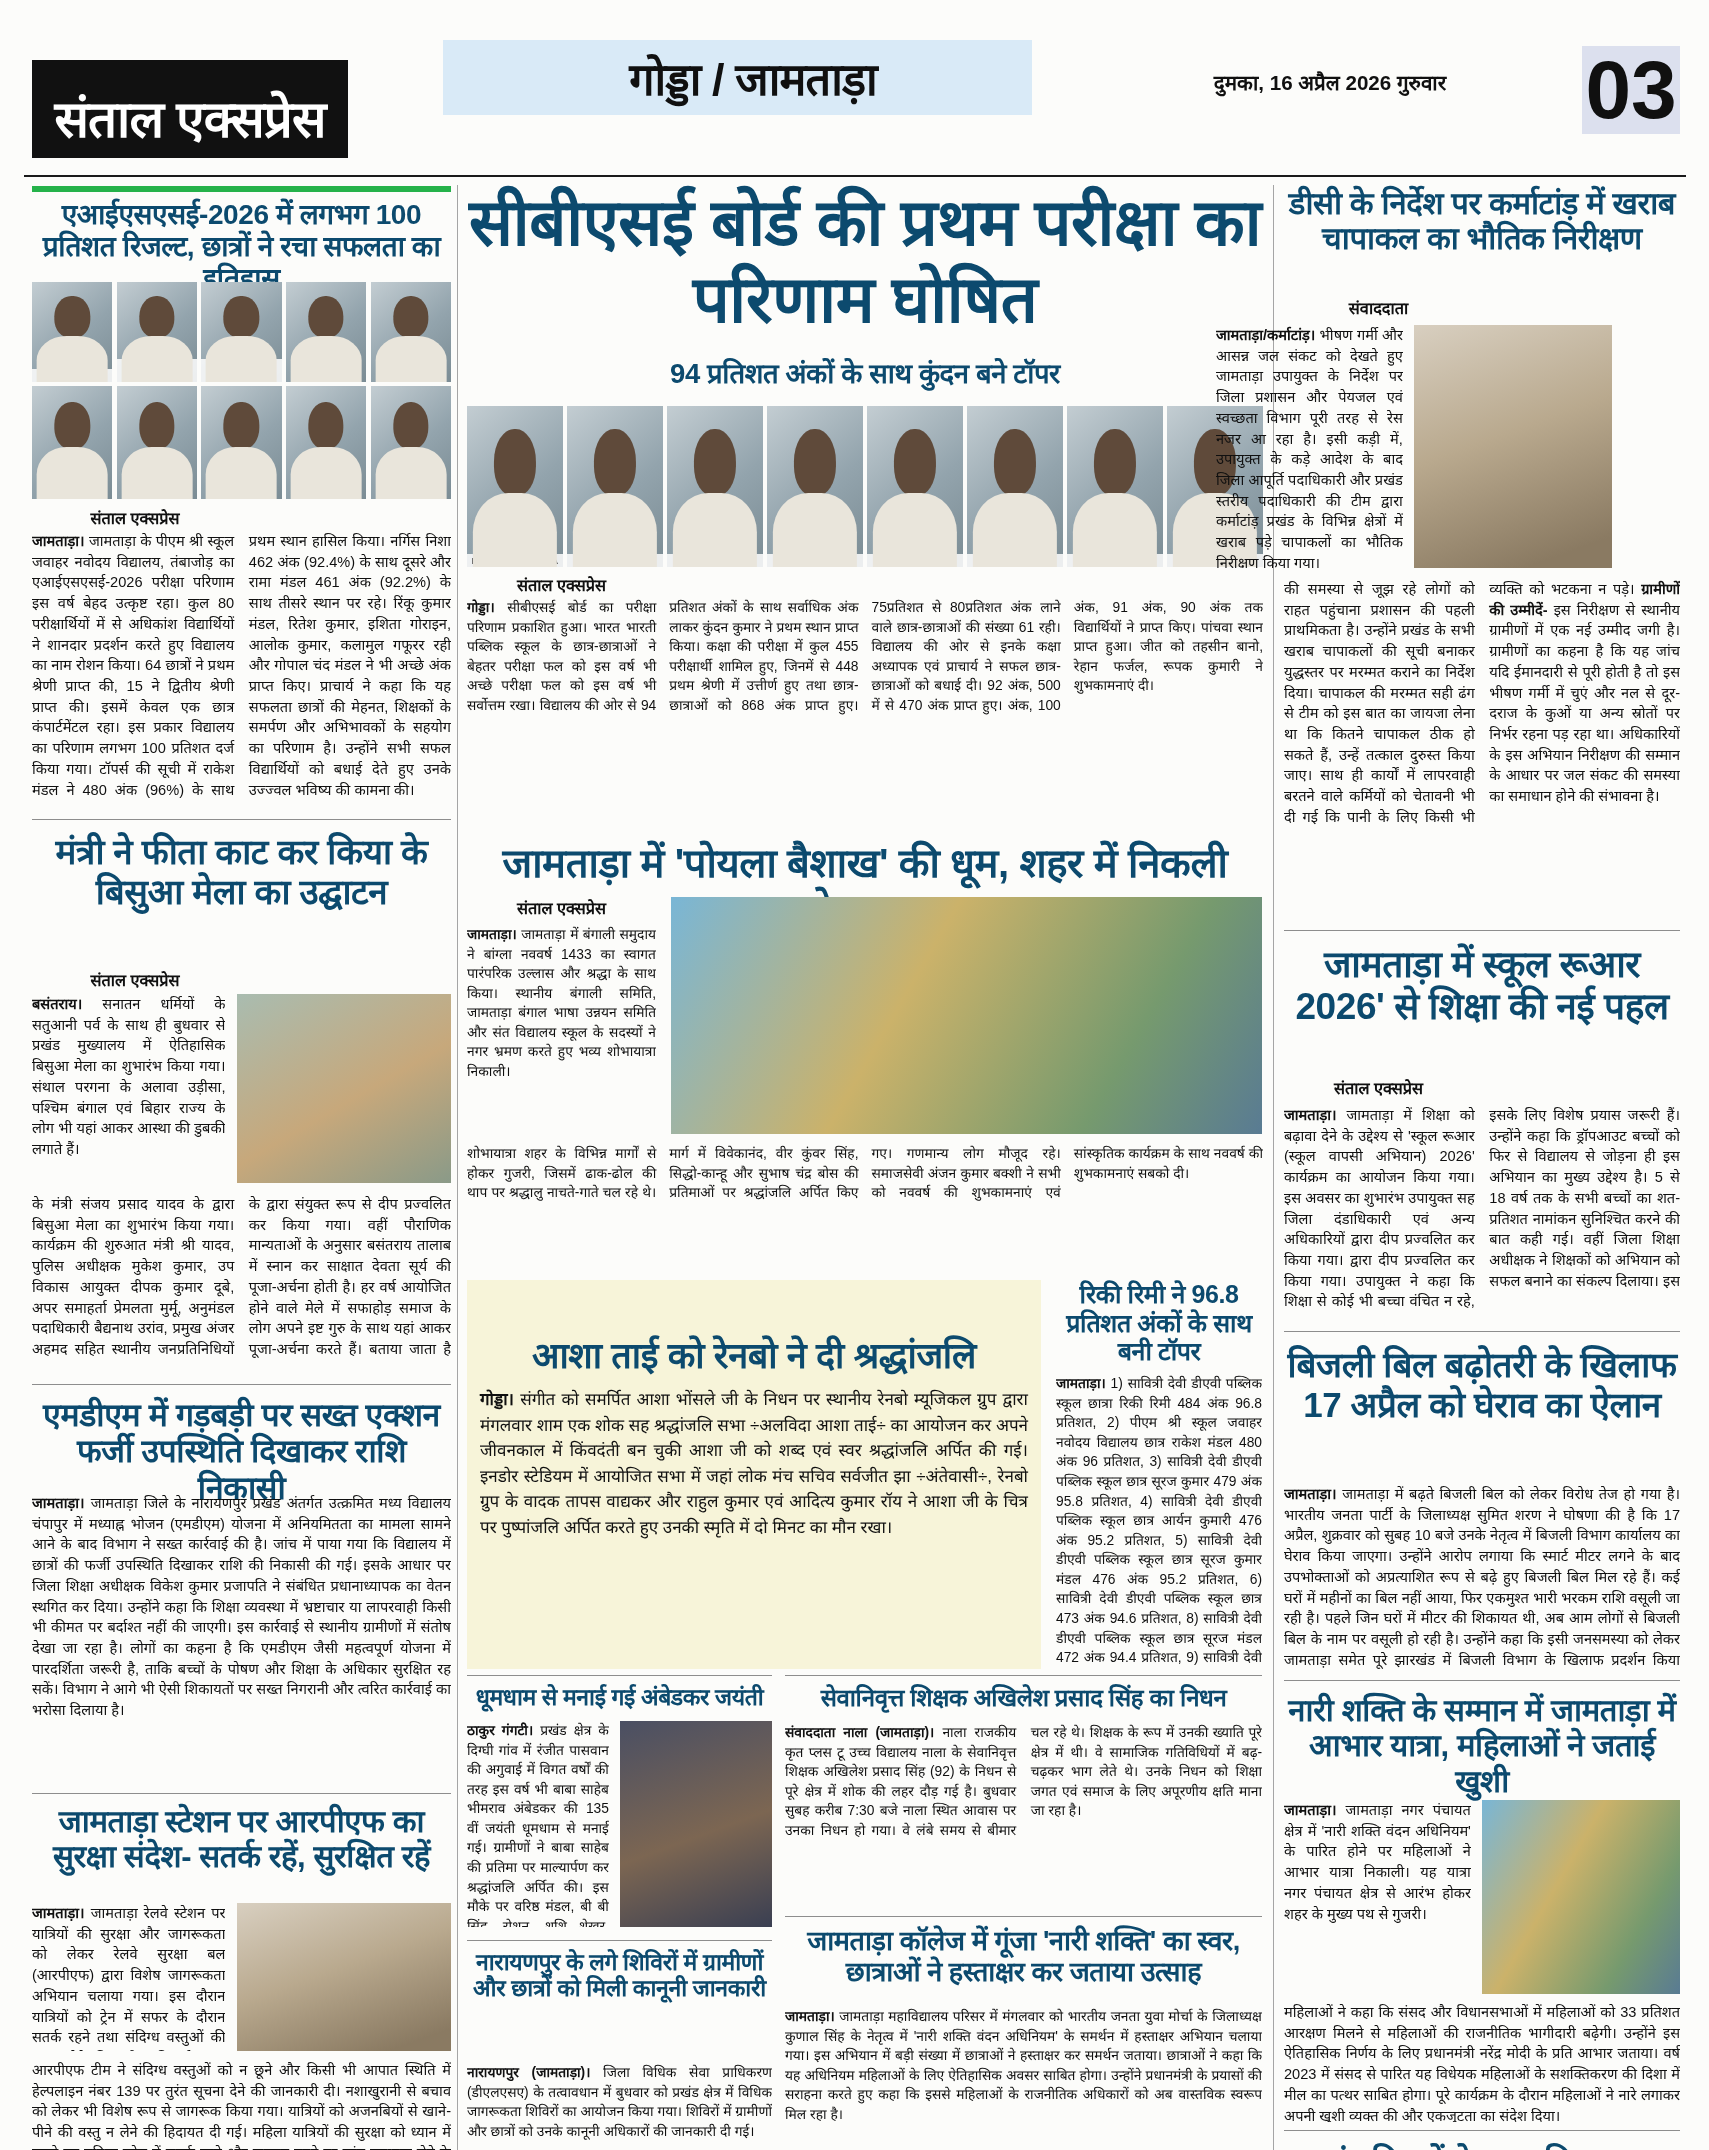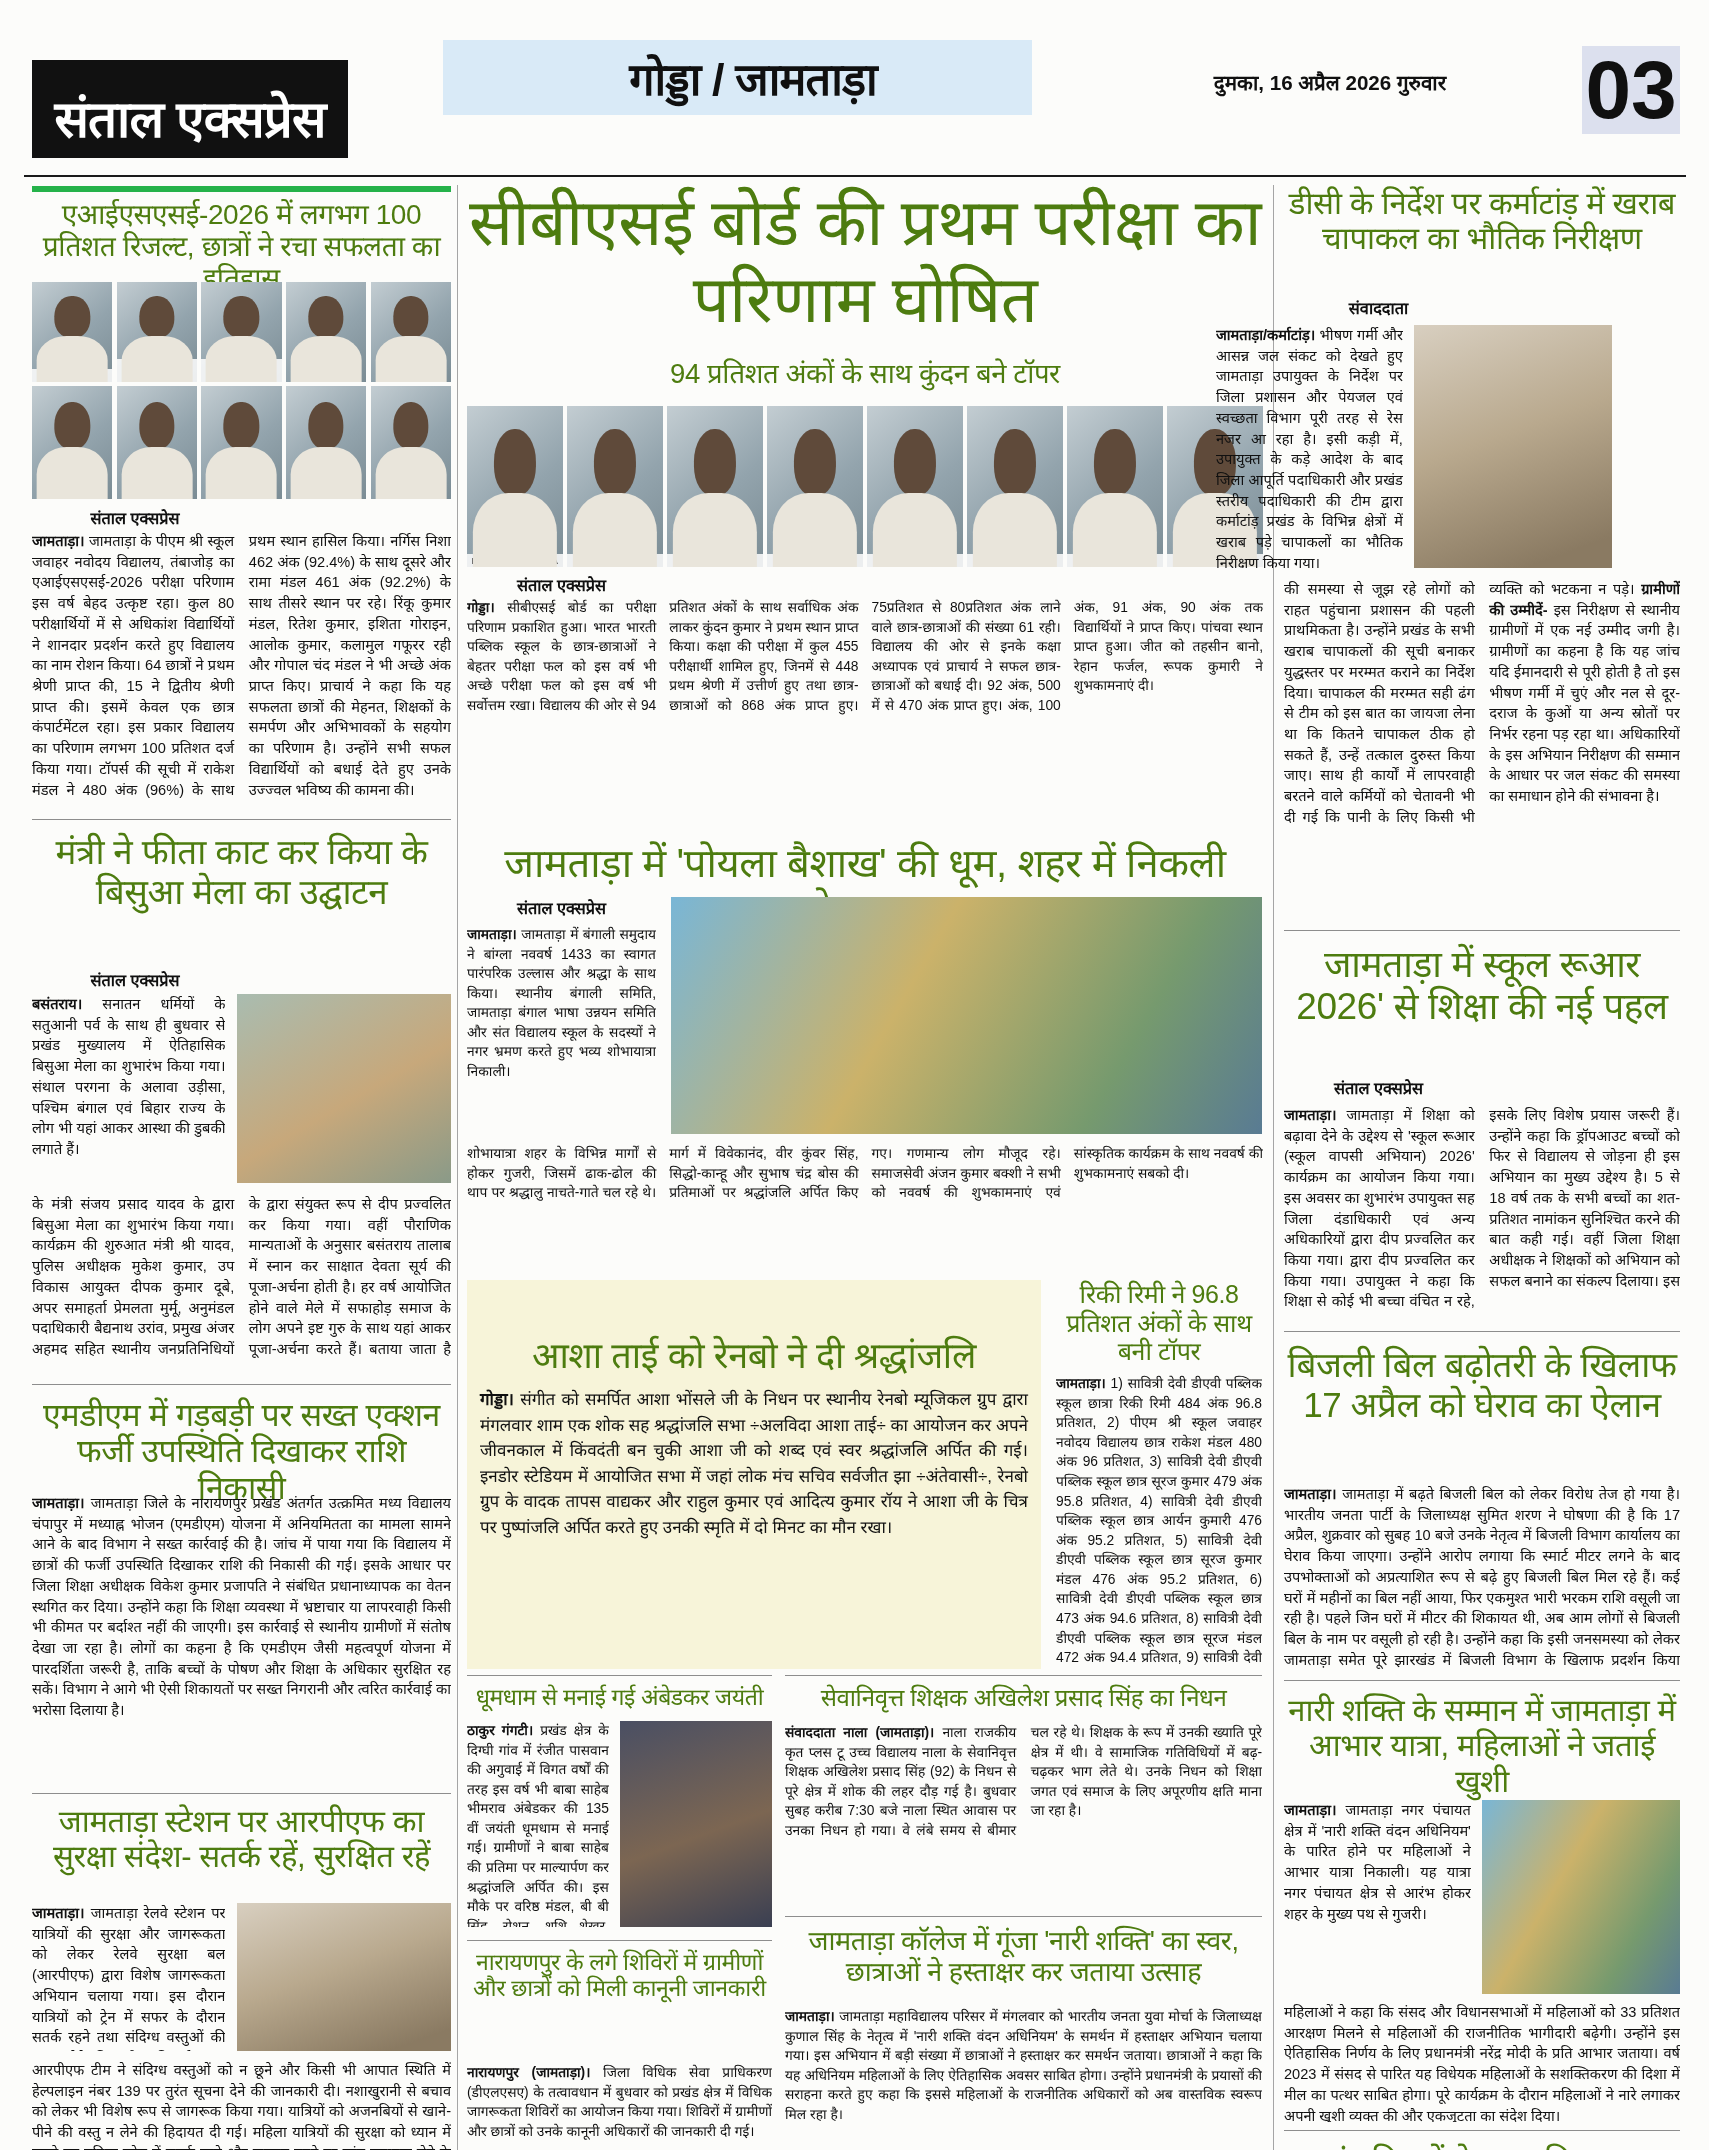--- a/index.html
+++ b/index.html
@@ -1,21 +1,21 @@
 <!DOCTYPE html>
 <html style="font-size:6.9px"><head>
 <meta charset="utf-8">
 <style>
   * { box-sizing: border-box; margin:0; padding:0; }
   html,body { background:#9b9b9b; }
   .page{ position:relative; width:1710px; height:2694px; background:#fcfcfa;
          font-family:"Liberation Sans","DejaVu Sans",sans-serif; color:#101010; overflow:hidden;}
   .abs{ position:absolute; }
   .center{ text-align:center; }
-  .headline{ font-weight:normal; color:#4d7c0f; line-height:1.14; letter-spacing:-0.4px; }
+  .headline{ font-weight:bold; color:#0c4a6e; line-height:1.14; letter-spacing:-0.4px; }
   .byline{ font-weight:bold; font-size:16.3px; text-align:center; }
   .dateline{ font-weight:bold; }
   .body-text{ font-size:14.6px; line-height:1.42; text-align:justify; }
   .small{ font-size:13.8px; }
   .cols-2{ column-count:2; column-gap:14.6px; }
   .cols-4{ column-count:4; column-gap:13px; }
   .clip{ overflow:hidden; }
   .hrule{ background:#1a1a1a; height:2.2px; }
   .grule{ background:#8d8d8d; height:1.3px; }
   .vrule{ background:#a5a5a5; width:1.3px; }

